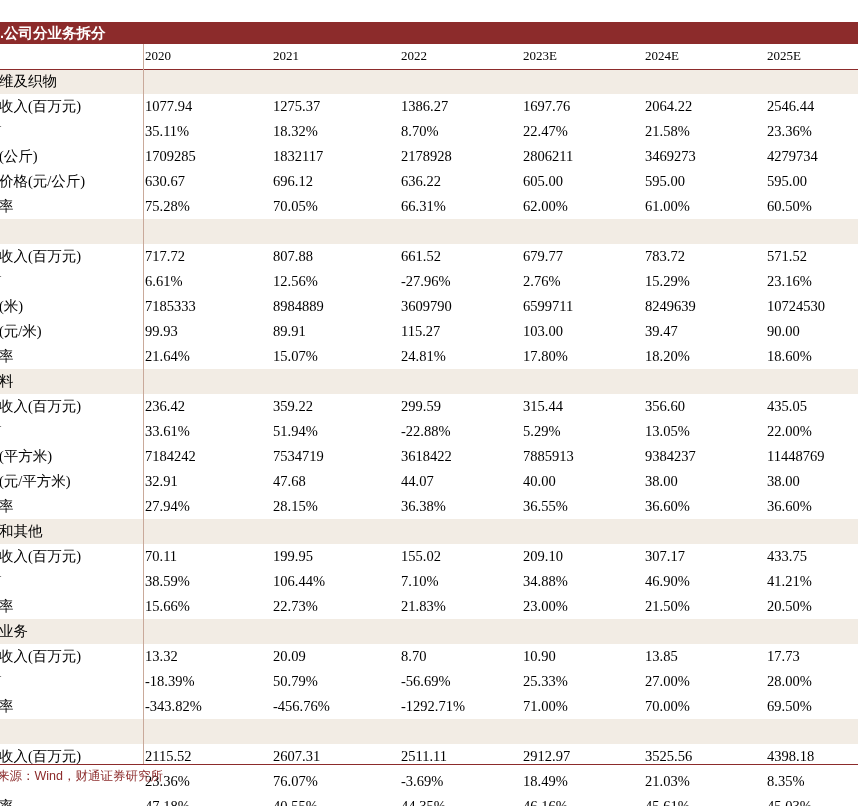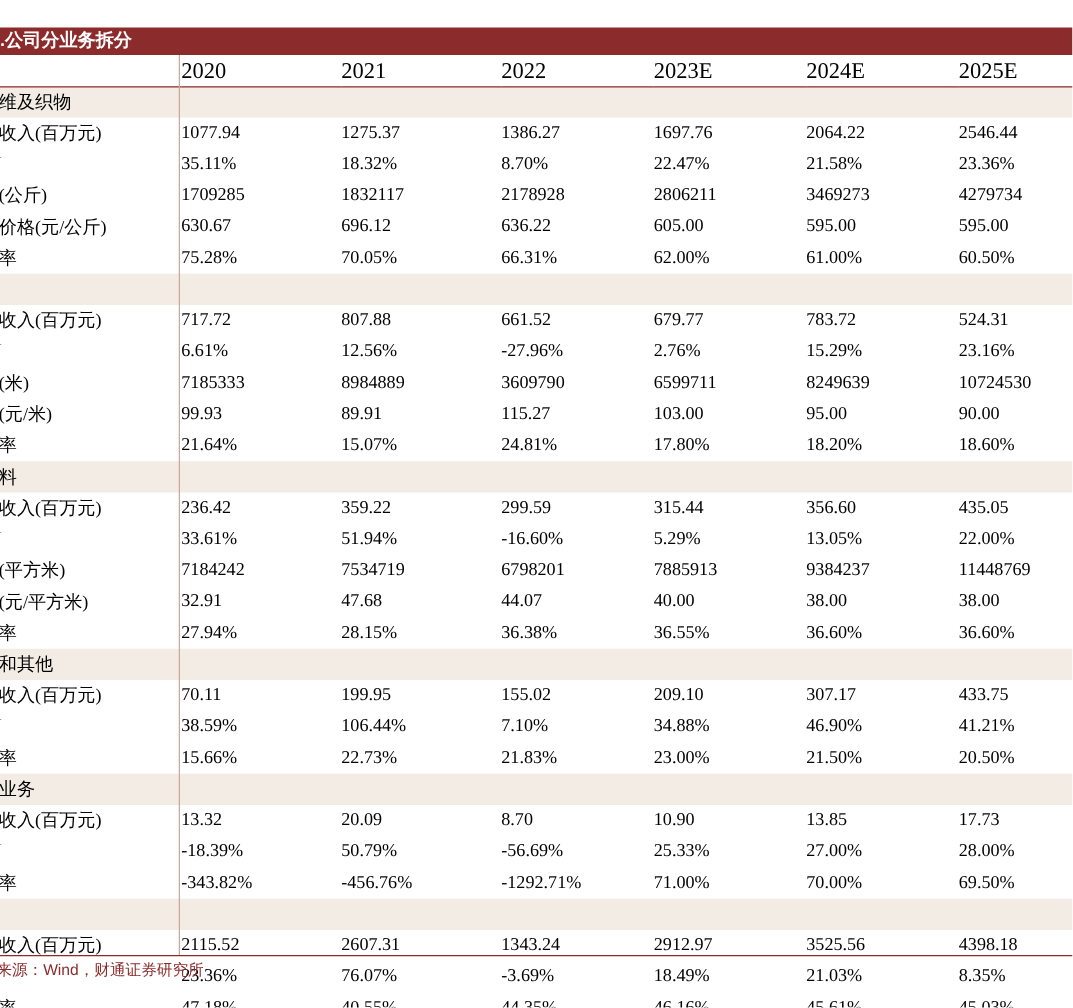--- a/index.html
+++ b/index.html
@@ -59,21 +59,21 @@
   col.c2 { width: 128px; }
   col.c3 { width: 122px; }
   col.c4 { width: 122px; }
   col.c5 { width: 122px; }
   col.c6 { width: 91px; }
 
   .hdr td {
     text-align: center;
     border-bottom: 1px solid #8c2b2b;
     height: 26px;
-    font-size: 18px;
+    font-size: 13px;
   }
   .hdr td.lbl { text-align: left; }
 
   .seg td {
     text-align: center;
     background: #f2ece4;
     font-size: 14.5px;
     height: 23px;
   }
   .row td.lbl {
@@ -189,21 +189,21 @@
         <tr class="seg">
           <td colspan="7">碳梁</td>
         </tr>
         <tr class="row">
           <td class="lbl">营业收入(百万元)</td>
           <td class="val">717.72</td>
           <td class="val">807.88</td>
           <td class="val">661.52</td>
           <td class="val">679.77</td>
           <td class="val">783.72</td>
-          <td class="val">524.31</td>
+          <td class="val">571.52</td>
         </tr>
         <tr class="row">
           <td class="lbl">YOY</td>
           <td class="val">6.61%</td>
           <td class="val">12.56%</td>
           <td class="val">-27.96%</td>
           <td class="val">2.76%</td>
           <td class="val">15.29%</td>
           <td class="val">23.16%</td>
         </tr>
@@ -215,21 +215,21 @@
           <td class="val">6599711</td>
           <td class="val">8249639</td>
           <td class="val">10724530</td>
         </tr>
         <tr class="row">
           <td class="lbl">价格(元/米)</td>
           <td class="val">99.93</td>
           <td class="val">89.91</td>
           <td class="val">115.27</td>
           <td class="val">103.00</td>
-          <td class="val">95.00</td>
+          <td class="val">39.47</td>
           <td class="val">90.00</td>
         </tr>
         <tr class="row">
           <td class="lbl">毛利率</td>
           <td class="val">21.64%</td>
           <td class="val">15.07%</td>
           <td class="val">24.81%</td>
           <td class="val">17.80%</td>
           <td class="val">18.20%</td>
           <td class="val">18.60%</td>
@@ -243,30 +243,30 @@
           <td class="val">359.22</td>
           <td class="val">299.59</td>
           <td class="val">315.44</td>
           <td class="val">356.60</td>
           <td class="val">435.05</td>
         </tr>
         <tr class="row">
           <td class="lbl">YOY</td>
           <td class="val">33.61%</td>
           <td class="val">51.94%</td>
-          <td class="val">-16.60%</td>
+          <td class="val">-22.88%</td>
           <td class="val">5.29%</td>
           <td class="val">13.05%</td>
           <td class="val">22.00%</td>
         </tr>
         <tr class="row">
           <td class="lbl">销量(平方米)</td>
           <td class="val">7184242</td>
           <td class="val">7534719</td>
-          <td class="val">6798201</td>
+          <td class="val">3618422</td>
           <td class="val">7885913</td>
           <td class="val">9384237</td>
           <td class="val">11448769</td>
         </tr>
         <tr class="row">
           <td class="lbl">价格(元/平方米)</td>
           <td class="val">32.91</td>
           <td class="val">47.68</td>
           <td class="val">44.07</td>
           <td class="val">40.00</td>
@@ -342,21 +342,21 @@
           <td class="val">70.00%</td>
           <td class="val">69.50%</td>
         </tr>
         <tr class="seg">
           <td colspan="7">合计</td>
         </tr>
         <tr class="row">
           <td class="lbl">营业收入(百万元)</td>
           <td class="val">2115.52</td>
           <td class="val">2607.31</td>
-          <td class="val">1343.24</td>
+          <td class="val">2511.11</td>
           <td class="val">2912.97</td>
           <td class="val">3525.56</td>
           <td class="val">4398.18</td>
         </tr>
         <tr class="row">
           <td class="lbl">YOY</td>
           <td class="val">23.36%</td>
           <td class="val">76.07%</td>
           <td class="val">-3.69%</td>
           <td class="val">18.49%</td>

